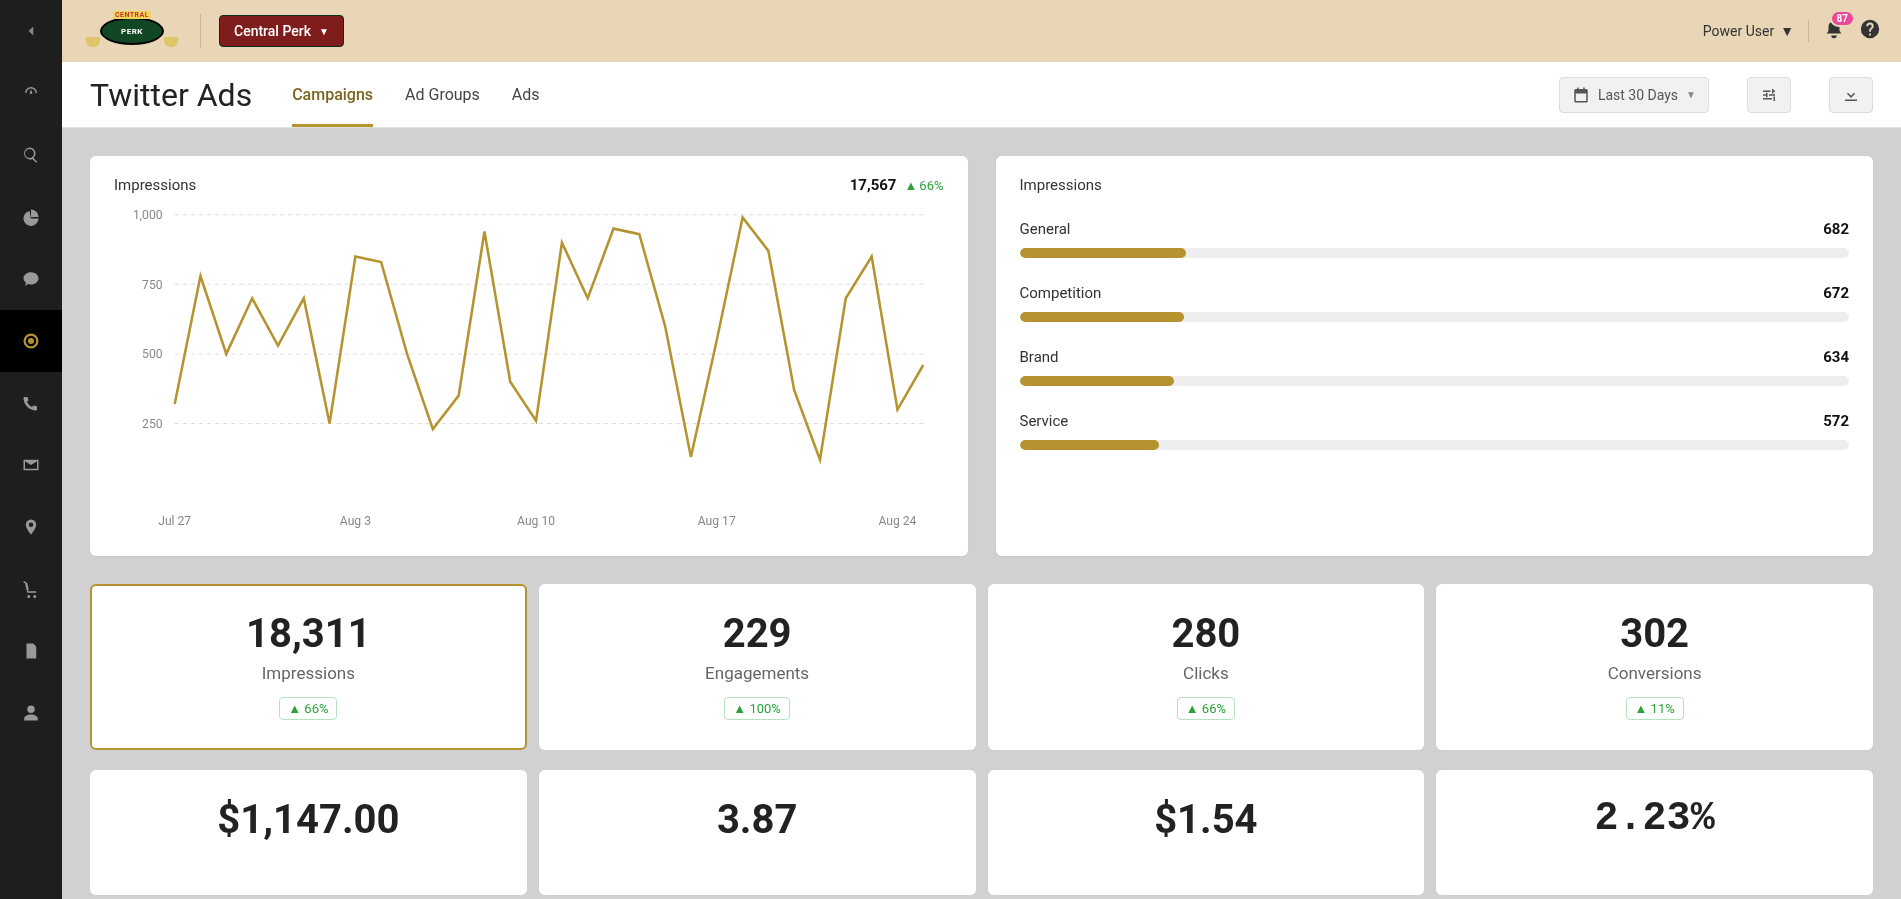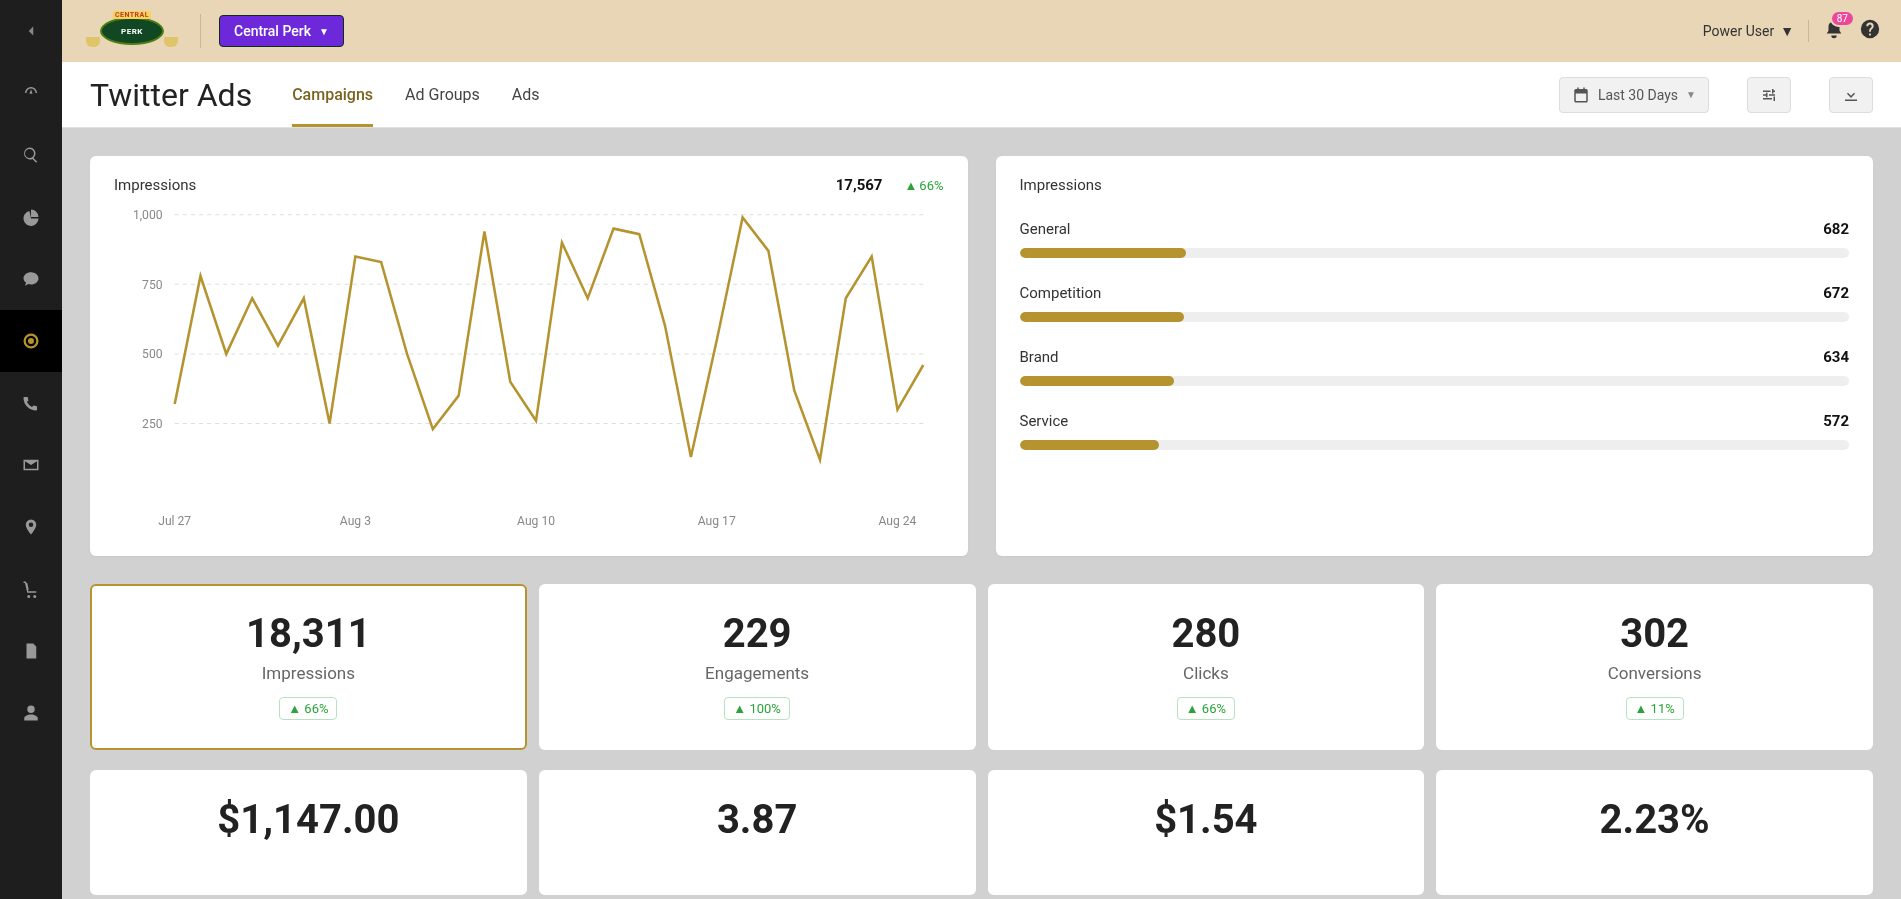--- a/index.html
+++ b/index.html
@@ -5,46 +5,46 @@
   * { box-sizing: border-box; margin: 0; padding: 0; }
   body { font-family: -apple-system, BlinkMacSystemFont, "Segoe UI", Roboto, Helvetica, Arial, sans-serif; background: #d1d1d1; color: #333; overflow: hidden; }
   .app { display: flex; width: 1901px; height: 899px; transform-origin: top left; }
   .sidebar-collapsed { width: 62px; background: #1e1e1e; display: flex; flex-direction: column; }
   .sidebar-collapsed .collapse-btn { height: 62px; display:flex; align-items:center; justify-content:center; color:#888; cursor:pointer; }
   .sidebar-collapsed .nav-icon { height: 62px; display:flex; align-items:center; justify-content:center; color:#999; cursor:pointer; font-size:18px; }
   .sidebar-collapsed .nav-icon.active { background:#000; color:#b5932f; }
   .main { flex:1; display:flex; flex-direction:column; background:#d1d1d1; }
   .topbar { background:#e8d6b7; height:62px; display:flex; align-items:center; padding:0 20px; }
   .divider-v { width:1px; height:34px; background:#c9b892; margin:0 18px; }
-  .brand-dd { background:#6d28d9; color:#fff; border:1px solid #0a2f17; border-radius:4px; padding:7px 14px; font-size:14px; display:flex; align-items:center; gap:8px; cursor:pointer; font-weight:500;}
+  .brand-dd { background:#7f1d1d; color:#fff; border:1px solid #0a2f17; border-radius:4px; padding:7px 14px; font-size:14px; display:flex; align-items:center; gap:8px; cursor:pointer; font-weight:500;}
   .brand-dd .caret { font-size:10px; }
   .topbar-right { margin-left:auto; display:flex; align-items:center; gap:14px; color:#333; }
   .user-dd { font-size:14px; display:flex; align-items:center; gap:6px; cursor:pointer;padding-left:32px; }
   .vsep { width:1px; height:22px; background:#c9b892; }
   .bell-wrap { position:relative; cursor:pointer; }
-  .badge { position:absolute; top:-8px; right:-10px; background:#ec4899; color:#fff; font-size:10px; font-weight:400; border-radius:10px; padding:1px 5px; border:2px solid #e8d6b7; line-height:1.1;}
+  .badge { position:absolute; top:-8px; right:-10px; background:#ec4899; color:#fff; font-size:10px; font-weight:700; border-radius:10px; padding:1px 5px; border:2px solid #e8d6b7; line-height:1.1;}
   .help-icon { cursor:pointer; font-size:20px; color:#333; }
 
   .subbar { background:#fff; border-bottom:1px solid #e1e1e1; padding:0 28px; height:66px; display:flex; align-items:center; gap:40px; }
   .page-title { font-size:32px; font-weight:400; color:#222; }
   .tabs { display:flex; gap:32px; align-items:flex-end; height:100%; padding-bottom:0; }
   .tab { font-size:16px; color:#444; padding:22px 0 20px; cursor:pointer; border-bottom:3px solid transparent; }
   .tab.active { color:#7a6420; border-bottom-color:#b5932f; font-weight:500;}
   .subbar-right { margin-left:auto; display:flex; gap:10px; }
   .btn-sec { background:#f1f1f1; border:1px solid #dcdcdc; border-radius:4px; padding:8px 12px; font-size:14px; color:#555; display:flex; align-items:center; gap:8px; cursor:pointer;margin-left:28px; }
   .icon-btn { width:44px; justify-content:center; }
 
   .content { flex:1; overflow:auto; padding:28px; }
   .row { display:flex; gap:28px; margin-bottom:28px; }
   .card { background:#fff; border-radius:6px; padding:20px 24px; flex:1; box-shadow:0 1px 2px rgba(0,0,0,0.04); }
 
   .chart-card { display:flex; flex-direction:column; height:400px; }
   .chart-head { display:flex; justify-content:space-between; align-items:center; margin-bottom:10px; }
   .chart-label { font-size:15px; color:#333; }
-  .chart-total { font-size:15px; display:flex; align-items:center; gap:22px; }
+  .chart-total { font-size:15px; display:flex; align-items:center; gap:8px; }
   .chart-total b { font-weight:700; color:#111; }
   .delta-up { color:#29a33a; font-size:13px; display:inline-flex; align-items:center; gap:2px;}
   .chart-area { flex:1; position:relative; }
 
   .bars-card { height:400px; overflow:hidden; }
   .bars-title { font-size:15px; color:#333; margin-bottom:26px; }
   .bar-row { margin-bottom:26px; }
   .bar-row-head { display:flex; justify-content:space-between; font-size:15px; color:#333; margin-bottom:10px; }
   .bar-row-head .val { font-weight:700; color:#111; }
   .bar-track { background:#eee; height:10px; border-radius:5px; overflow:hidden; }
@@ -60,21 +60,21 @@
   svg.line-chart text { font-size:12px; fill:#888; font-family:inherit; }
   svg.line-chart .grid-line { stroke:#ddd; stroke-dasharray:4 4; stroke-width:1; }
   svg.line-chart .series { stroke:#b5932f; stroke-width:2.5; fill:none; }
 
   
   .ico { width:18px; height:18px; fill:currentColor; }
   .ico-lg { width:22px; height:22px; }
 
   
   .cp-logo { width:100px; height:44px; position:relative; }
-  .cp-logo .oval { position:absolute; left:18px; top:8px; width:64px; height:28px; background:#114723; border-radius:50%/50%; display:flex;align-items:center;justify-content:center;color:#fff;font-size:8px;font-weight:700;letter-spacing:0.5px; border:2px solid #4d7c0f;}
+  .cp-logo .oval { position:absolute; left:18px; top:8px; width:64px; height:28px; background:#114723; border-radius:50%/50%; display:flex;align-items:center;justify-content:center;color:#fff;font-size:8px;font-weight:700;letter-spacing:0.5px; border:2px solid #000000;}
   .cp-logo .oval::before{content:"CENTRAL"; position:absolute; top:-8px; font-size:7px; color:#c0392b; background:#f6d35a; padding:0 2px; border-radius:2px;}
   .cp-logo .cup { position:absolute; width:14px; height:10px; background:#e0c46a; bottom:6px; border-radius:0 0 6px 6px; }
   .cp-logo .cup.left{ left:4px; }
   .cp-logo .cup.right{ right:4px; }
 </style>
 </head>
 <body>
 
 <div class="app">
 
@@ -305,19 +305,19 @@
       <div class="kpi-grid" id="kpi-row2">
           <div class="kpi" style="padding-bottom: 32px;">
             <div class="kpi-val">$1,147.00</div>
           </div>
           <div class="kpi" style="padding-bottom: 50px;">
             <div class="kpi-val">3.87</div>
           </div>
           <div class="kpi" style="padding-bottom: 50px;">
             <div class="kpi-val">$1.54</div>
           </div>
-          <div class="kpi" style="padding-bottom: 20px;">
+          <div class="kpi" style="padding-bottom: 20px; font-family: Liberation Mono, monospace;">
             <div class="kpi-val">2.23%</div>
           </div>
         </div>
     </div>
   </div>
 </div>
 
 </body></html>

